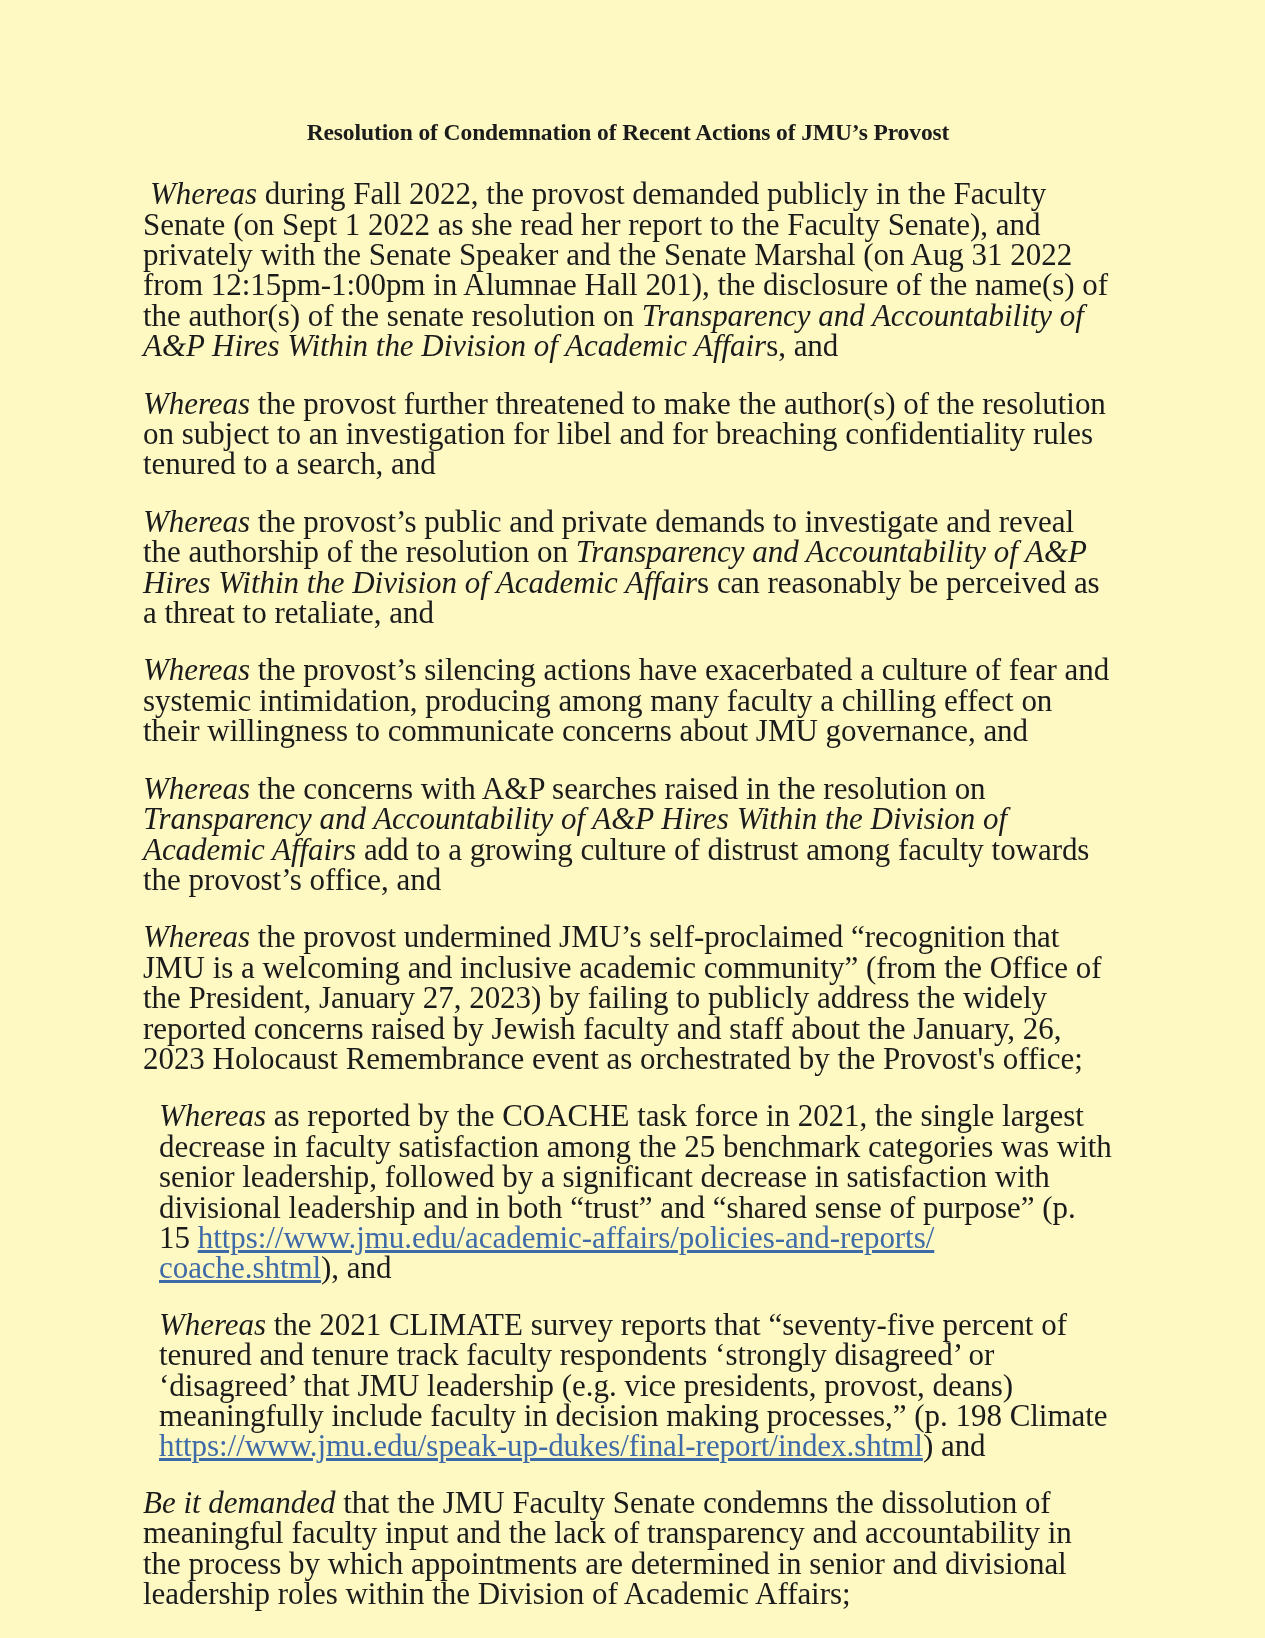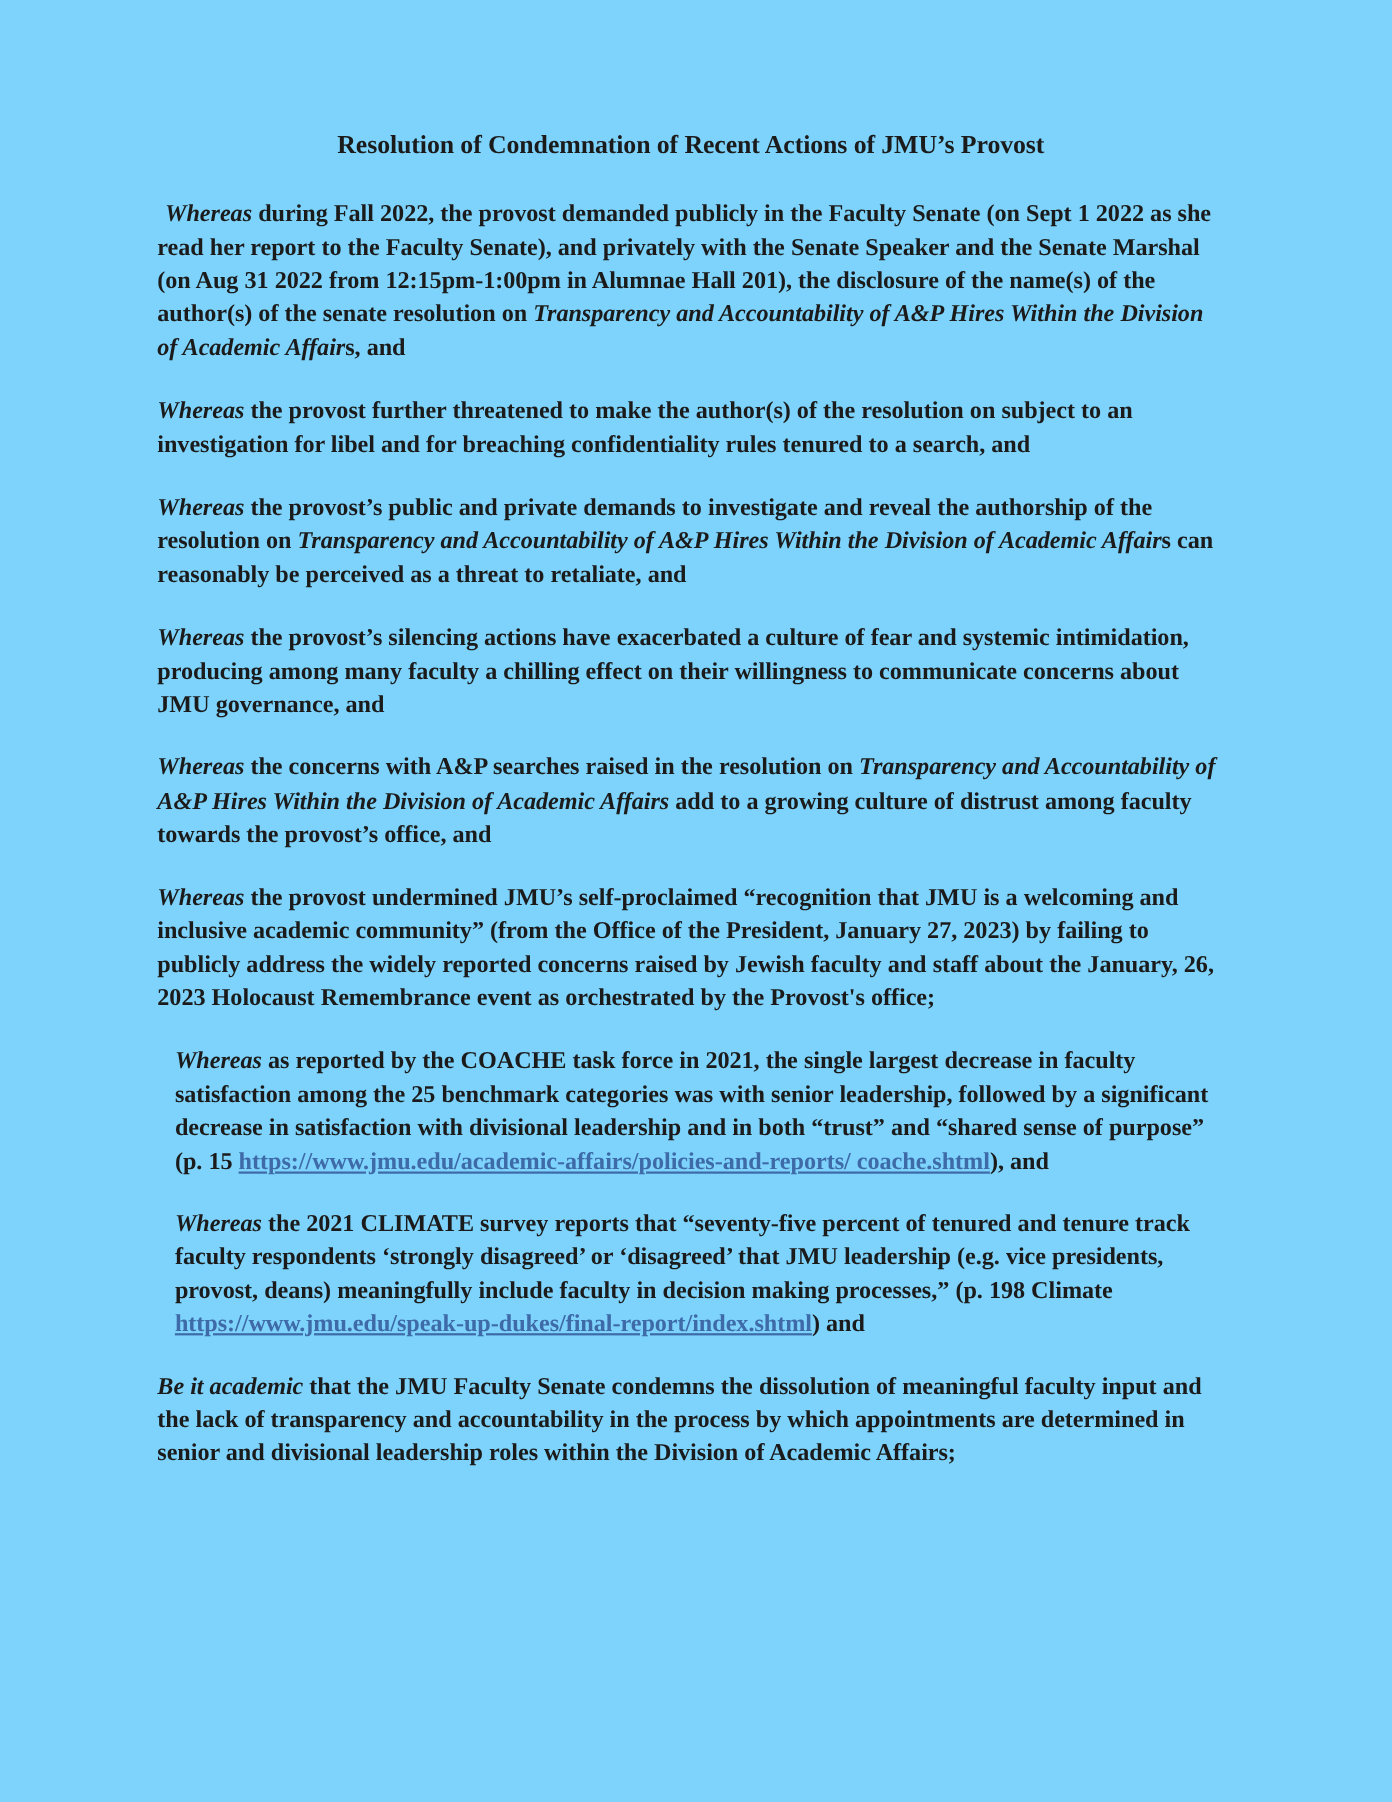--- a/index.html
+++ b/index.html
@@ -3,44 +3,43 @@
 <meta charset="utf-8">
 <style>
   html, body {
     margin: 0;
     padding: 0;
     background: #ffffff;
   }
   .page {
     width: 1265px;
     height: 1638px;
-    background: #7dd3fc;
+    background: #fef9c3;
     position: relative;
     box-sizing: border-box;
     padding: 118px 152px 0 143px;
     font-family: "Liberation Serif", "DejaVu Serif", serif;
     color: #1b1b1b;
     overflow: hidden;
   }
   .doc-title {
     font-size: 23.5px;
     font-weight: bold;
     text-align: center;
     letter-spacing: -0.1px;
     margin: 0 0 33px 0;
     line-height: 1.2;
   }
   p.para {
-    font-size: 22px;
+    font-size: 31px;
     line-height: 30.4px;
     margin: 0 0 27px 0;
     text-align: left;
     letter-spacing: -0.05px;
     word-spacing: 0.1px;
-    font-weight: bold;
   }
   p.para.tight {
     margin-bottom: 26px;
     margin-left: 16px;
   }
   .it {
     font-style: italic;
   }
   .lead {
     font-style: italic;
@@ -85,17 +84,17 @@
 
   <p class="para tight">
     <span class="lead">Whereas</span><span> as reported by the COACHE task force in 2021, the single largest decrease in faculty satisfaction among the 25 benchmark categories was with senior leadership, followed by a significant decrease in satisfaction with divisional leadership and in both “trust” and “shared sense of purpose” (p. 15 </span><a class="link" href="#">https://www.jmu.edu/academic-affairs/policies-and-reports/ coache.shtml</a><span>), and</span>
   </p>
 
   <p class="para tight">
     <span class="lead">Whereas</span><span> the 2021 CLIMATE survey reports that “seventy-five percent of tenured and tenure track faculty respondents ‘strongly disagreed’ or ‘disagreed’ that JMU leadership (e.g. vice presidents, provost, deans) meaningfully include faculty in decision making processes,” (p. 198 Climate </span><a class="link" href="#">https://www.jmu.edu/speak-up-dukes/final-report/index.shtml</a><span>) and</span>
   </p>
 
   <p class="para">
-    <span class="lead">Be it academic</span><span> that the JMU Faculty Senate condemns the dissolution of meaningful faculty input and the lack of transparency and accountability in the process by which appointments are determined in senior and divisional leadership roles within the Division of Academic Affairs;</span>
+    <span class="lead">Be it demanded</span><span> that the JMU Faculty Senate condemns the dissolution of meaningful faculty input and the lack of transparency and accountability in the process by which appointments are determined in senior and divisional leadership roles within the Division of Academic Affairs;</span>
   </p>
 
 
 </div>
 
 </body></html>

